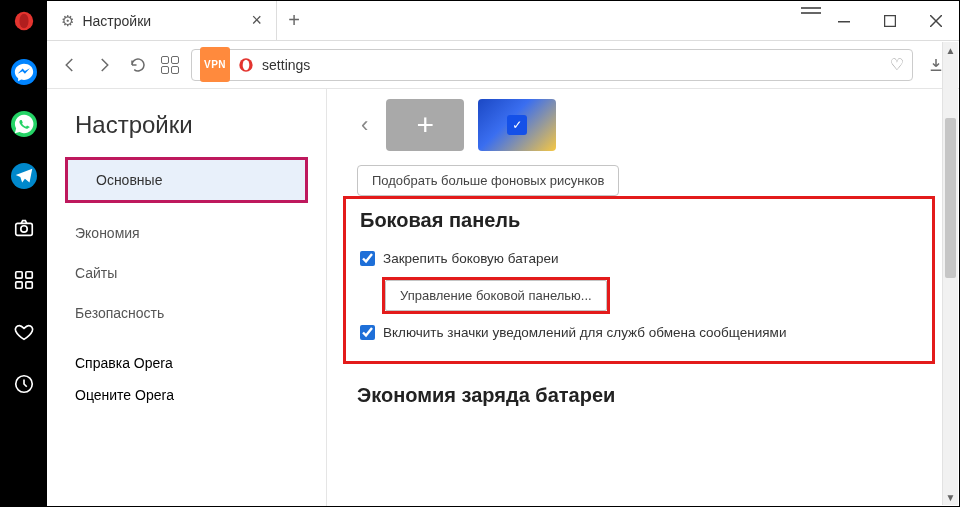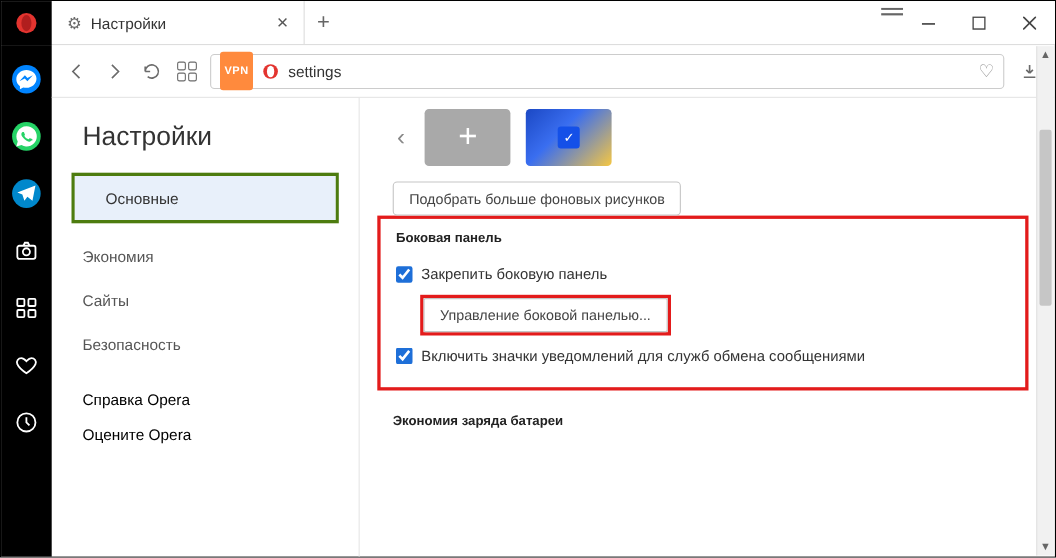--- a/index.html
+++ b/index.html
@@ -56,35 +56,35 @@
 .dl::after { content: ""; position: absolute; top: -2px; right: -2px; width: 6px; height: 6px; background: #1e90ff; border-radius: 50%; }
 
 
 .content { flex: 1; display: flex; min-height: 0; }
 .settings-nav { width: 280px; padding: 22px 0 0 0; border-right: 1px solid #e5e5e5; }
 .settings-title { font-size: 24px; font-weight: 400; color: #333; padding: 0 0 18px 28px; }
 .snav-item { display: block; padding: 12px 28px; font-size: 14px; color: #555; cursor: pointer; }
 .snav-item.active { background: #e8f0fa; color: #333; font-weight: 500; }
 .snav-item.link { color: #000000; padding-top: 8px; padding-bottom: 8px; }
 .snav-spacer { height: 14px; }
-.highlight-box { border: 3px solid #4d7c0f; margin: 0 18px 10px 18px; }
+.highlight-box { border: 3px solid #be185d; margin: 0 18px 10px 18px; }
 .highlight-box .snav-item { margin: 0; }
 
 .settings-pane { flex: 1; padding: 10px 24px 20px 30px; font-size: 14px; color: #333; overflow: hidden; }
 
 .wall-row { display: flex; align-items: center; gap: 14px; margin-bottom: 14px; }
 .wall-arrow { font-size: 22px; color: #888; cursor: pointer; padding: 0 4px; }
 .wall-tile { width: 78px; height: 52px; border-radius: 4px; display: flex; align-items: center; justify-content: center; cursor: pointer; }
 .wall-tile.add { background: #a9a9a9; color: #fff; font-size: 30px; font-weight: 300; }
 .wall-tile.sel { background: linear-gradient(135deg, #1b48c4 0%, #3a6ef0 40%, #f6c742 100%); position: relative; }
 .wall-tile.sel .check { width: 20px; height: 20px; background: #1450e8; border-radius: 3px; display: flex; align-items: center; justify-content: center; color: #fff; font-size: 12px; }
 
 .plain-btn { display: inline-block; border: 1px solid #c5c5c5; border-radius: 4px; padding: 7px 14px; font-size: 13px; color: #444; background: #fff; cursor: pointer; }
 
-.section-head { font-size: 12px; font-weight: 600; color: #222; margin: 20px 0 12px 0; }
+.section-head { font-size: 20px; font-weight: 600; color: #222; margin: 20px 0 12px 0; }
 .sidepanel-box { border: 3px solid #e31b1b; padding: 6px 14px 14px 14px; margin-left: -14px; }
 .check-row { display: flex; align-items: center; gap: 8px; padding: 7px 0; font-size: 13.5px; color: #333; }
 .check-row input { width: 15px; height: 15px; accent-color: #1e6fd8; }
 .manage-wrap { border: 3px solid #e31b1b; display: inline-block; margin: 4px 0 4px 22px; }
 .manage-wrap .plain-btn { border-radius: 2px; }
 
 
 .scrollbar { position: absolute; right: 2px; top: 42px; bottom: 2px; width: 16px; background: #f1f1f1; border-left: 1px solid #e2e2e2; display: flex; flex-direction: column; align-items: center; }
 .scroll-arrow { height: 16px; font-size: 10px; color: #666; display: flex; align-items: center; justify-content: center; cursor: pointer; width:100%;}
 .scroll-track { flex: 1; width: 100%; position: relative; }
@@ -241,21 +241,21 @@
             <div class="wall-tile sel">
               <div class="check">✓</div>
             </div>
           </div>
           <button class="plain-btn">Подобрать больше фоновых рисунков</button>
 
           <div class="sidepanel-box">
             <div class="section-head" style="margin-top:4px;">Боковая панель</div>
             <label class="check-row">
               <input type="checkbox" checked="" style="">
-              <span>Закрепить боковую панель</span>
+              <span>Закрепить боковую батареи</span>
             </label>
             <div class="manage-wrap">
               <button class="plain-btn">Управление боковой панелью...</button>
             </div>
             <label class="check-row">
               <input type="checkbox" checked="" style="">
               <span>Включить значки уведомлений для служб обмена сообщениями</span>
             </label>
           </div>
 

